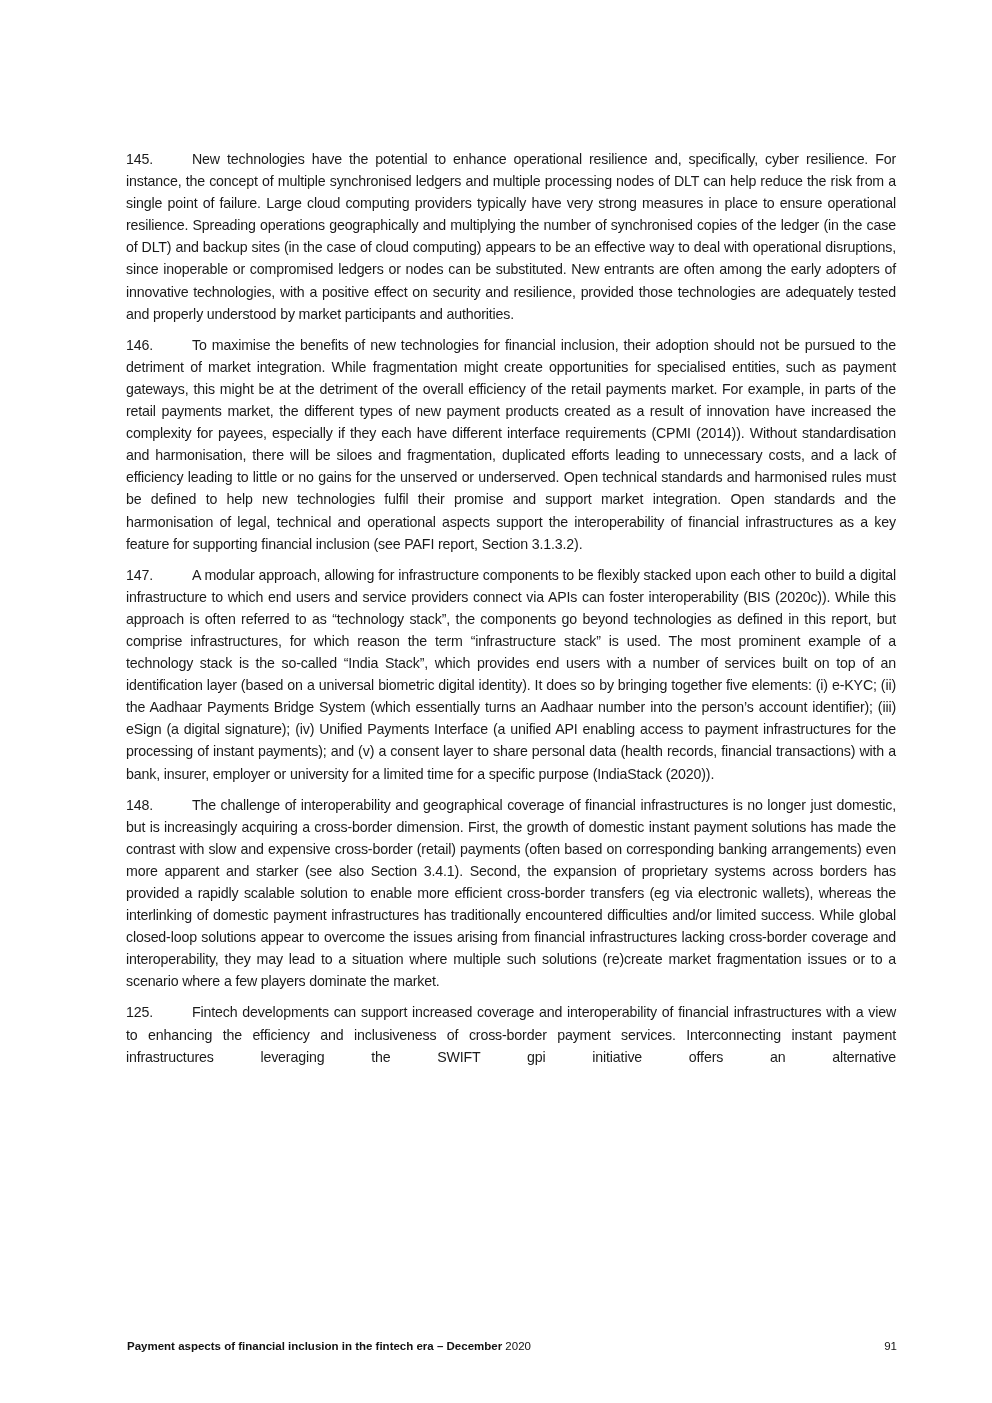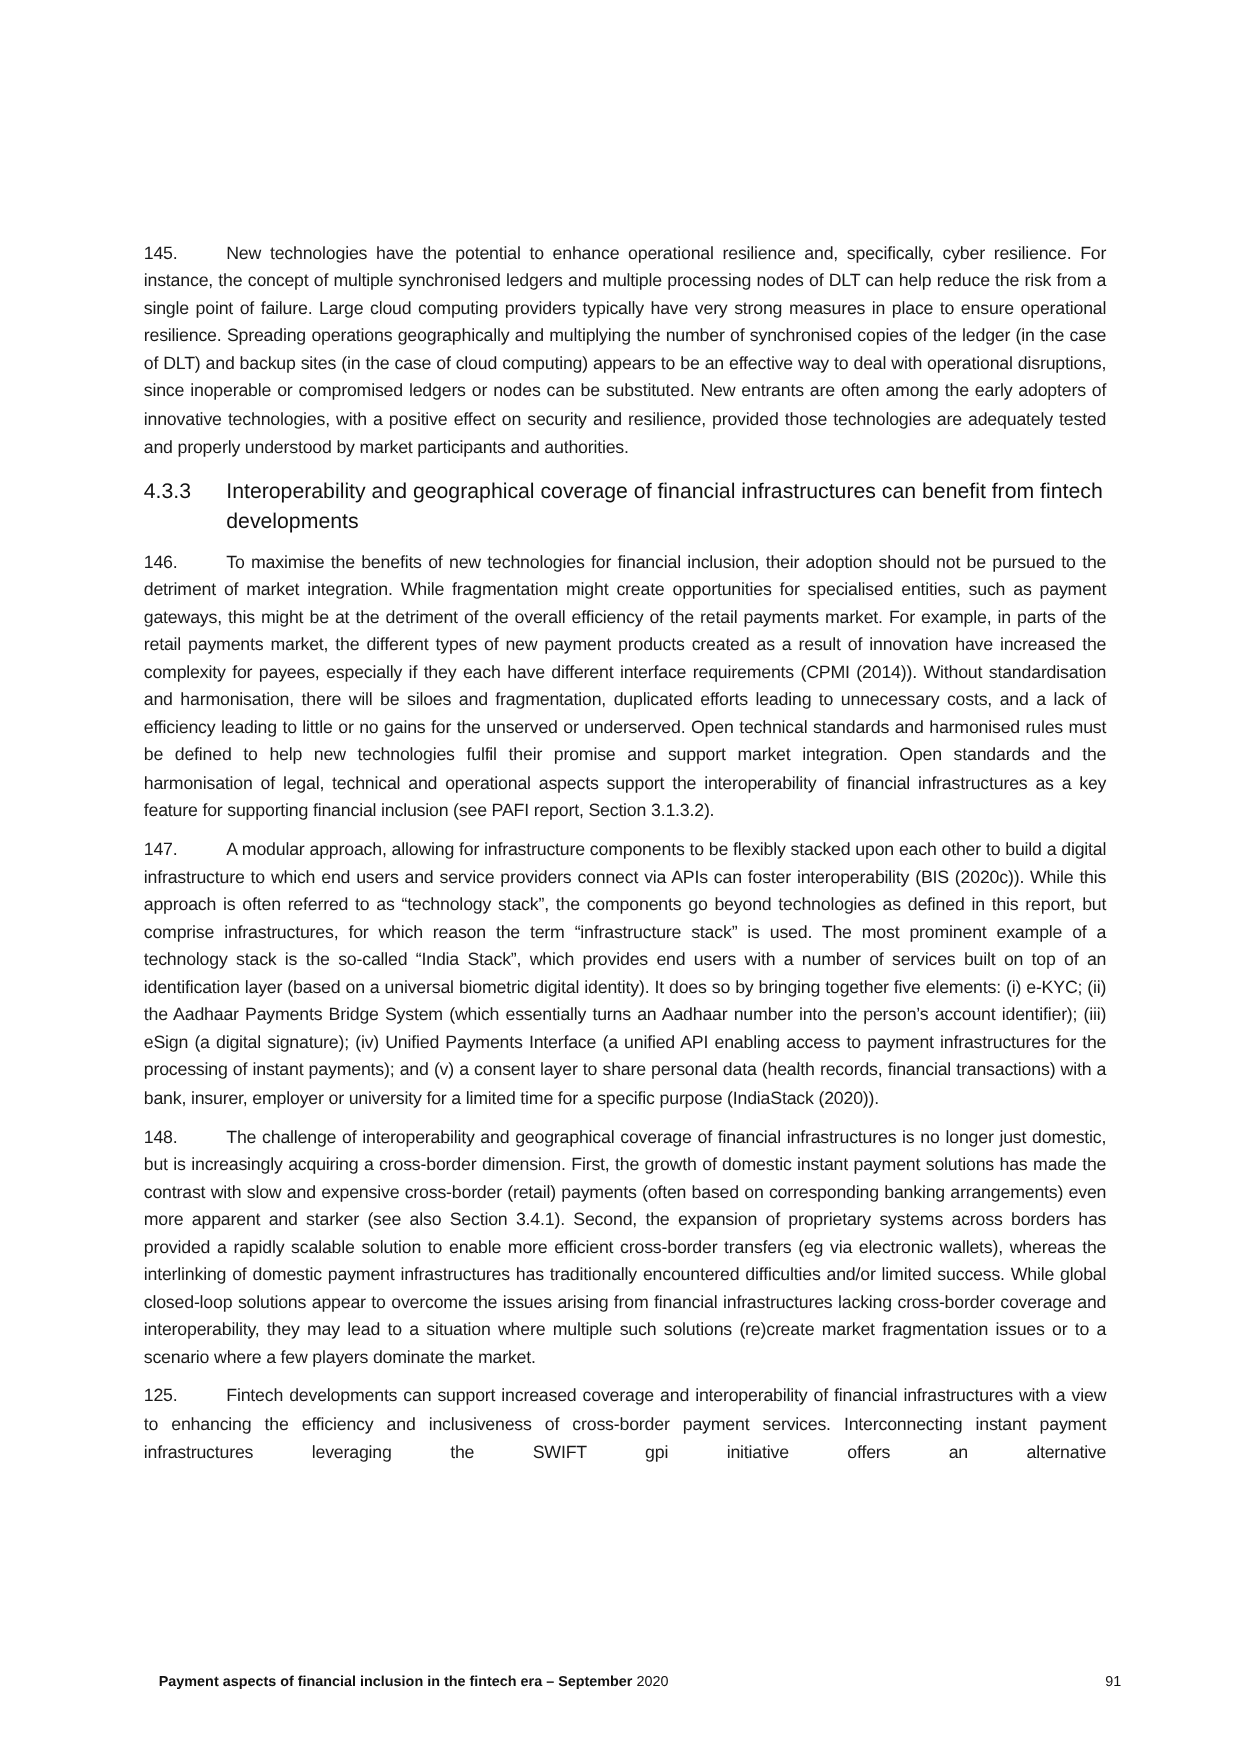--- a/index.html
+++ b/index.html
@@ -10,24 +10,23 @@
   body {
     width: 992px;
     height: 1403px;
     position: relative;
     overflow: hidden;
     font-family: "Liberation Sans", sans-serif;
     color: #1a1a1a;
   }
   .page {
     position: absolute;
-    left: 115px;
+    left: 126px;
     top: 148px;
     width: 770px;
-    margin-top: 44px;
   }
   .para {
     font-size: 14.2px;
     line-height: 22.1px;
     text-align: justify;
     letter-spacing: -0.15px;
     margin: 0 0 9px 0;
   }
   .para .num {
     display: inline-block;
@@ -66,31 +65,27 @@
     margin-top: 28px;
   }
 </style>
 </head>
 <body>
 
 <div class="page">
 
   <p class="para"><span class="num">145.</span><span>New technologies have the potential to enhance operational resilience and, specifically, cyber resilience. For instance, the concept of multiple synchronised ledgers and multiple processing nodes of DLT can help reduce the risk from a single point of failure. Large cloud computing providers typically have very strong measures in place to ensure operational resilience. Spreading operations geographically and multiplying the number of synchronised copies of the ledger (in the case of DLT) and backup sites (in the case of cloud computing) appears to be an effective way to deal with operational disruptions, since inoperable or compromised ledgers or nodes can be substituted. New entrants are often among the early adopters of innovative technologies, with a positive effect on security and resilience, provided those technologies are adequately tested and properly understood by market participants and authorities.</span></p>
 
-  <div class="heading">
-    <span class="hnum">4.3.3</span>
-    <span class="htext">Interoperability and geographical coverage of financial infrastructures can benefit from fintech developments</span>
-  </div>
 
   <p class="para"><span class="num">146.</span><span>To maximise the benefits of new technologies for financial inclusion, their adoption should not be pursued to the detriment of market integration. While fragmentation might create opportunities for specialised entities, such as payment gateways, this might be at the detriment of the overall efficiency of the retail payments market. For example, in parts of the retail payments market, the different types of new payment products created as a result of innovation have increased the complexity for payees, especially if they each have different interface requirements (CPMI (2014)). Without standardisation and harmonisation, there will be siloes and fragmentation, duplicated efforts leading to unnecessary costs, and a lack of efficiency leading to little or no gains for the unserved or underserved. Open technical standards and harmonised rules must be defined to help new technologies fulfil their promise and support market integration. Open standards and the harmonisation of legal, technical and operational aspects support the interoperability of financial infrastructures as a key feature for supporting financial inclusion (see PAFI report, Section 3.1.3.2).</span></p>
 
   <p class="para"><span class="num">147.</span><span>A modular approach, allowing for infrastructure components to be flexibly stacked upon each other to build a digital infrastructure to which end users and service providers connect via APIs can foster interoperability (BIS (2020c)). While this approach is often referred to as “technology stack”, the components go beyond technologies as defined in this report, but comprise infrastructures, for which reason the term “infrastructure stack” is used. The most prominent example of a technology stack is the so-called “India Stack”, which provides end users with a number of services built on top of an identification layer (based on a universal biometric digital identity). It does so by bringing together five elements: (i) e-KYC; (ii) the Aadhaar Payments Bridge System (which essentially turns an Aadhaar number into the person’s account identifier); (iii) eSign (a digital signature); (iv) Unified Payments Interface (a unified API enabling access to payment infrastructures for the processing of instant payments); and (v) a consent layer to share personal data (health records, financial transactions) with a bank, insurer, employer or university for a limited time for a specific purpose (IndiaStack (2020)).</span></p>
 
   <p class="para"><span class="num">148.</span><span>The challenge of interoperability and geographical coverage of financial infrastructures is no longer just domestic, but is increasingly acquiring a cross-border dimension. First, the growth of domestic instant payment solutions has made the contrast with slow and expensive cross-border (retail) payments (often based on corresponding banking arrangements) even more apparent and starker (see also Section 3.4.1). Second, the expansion of proprietary systems across borders has provided a rapidly scalable solution to enable more efficient cross-border transfers (eg via electronic wallets), whereas the interlinking of domestic payment infrastructures has traditionally encountered difficulties and/or limited success. While global closed-loop solutions appear to overcome the issues arising from financial infrastructures lacking cross-border coverage and interoperability, they may lead to a situation where multiple such solutions (re)create market fragmentation issues or to a scenario where a few players dominate the market.</span></p>
 
   <p class="para" style="text-align-last: justify;"><span class="num">125.</span><span>Fintech developments can support increased coverage and interoperability of financial infrastructures with a view to enhancing the efficiency and inclusiveness of cross-border payment services. Interconnecting instant payment infrastructures leveraging the SWIFT gpi initiative offers an alternative</span></p>
 
 </div>
 
 <div class="footer">
-  <span class="title"><b>Payment aspects of financial inclusion in the fintech era – September</b> <span class="year">2020</span></span>
+  <span class="title"><b>Payment aspects of financial inclusion in the fintech era – December</b> <span class="year">2020</span></span>
   <span>91</span>
 </div>
 
 </body></html>

